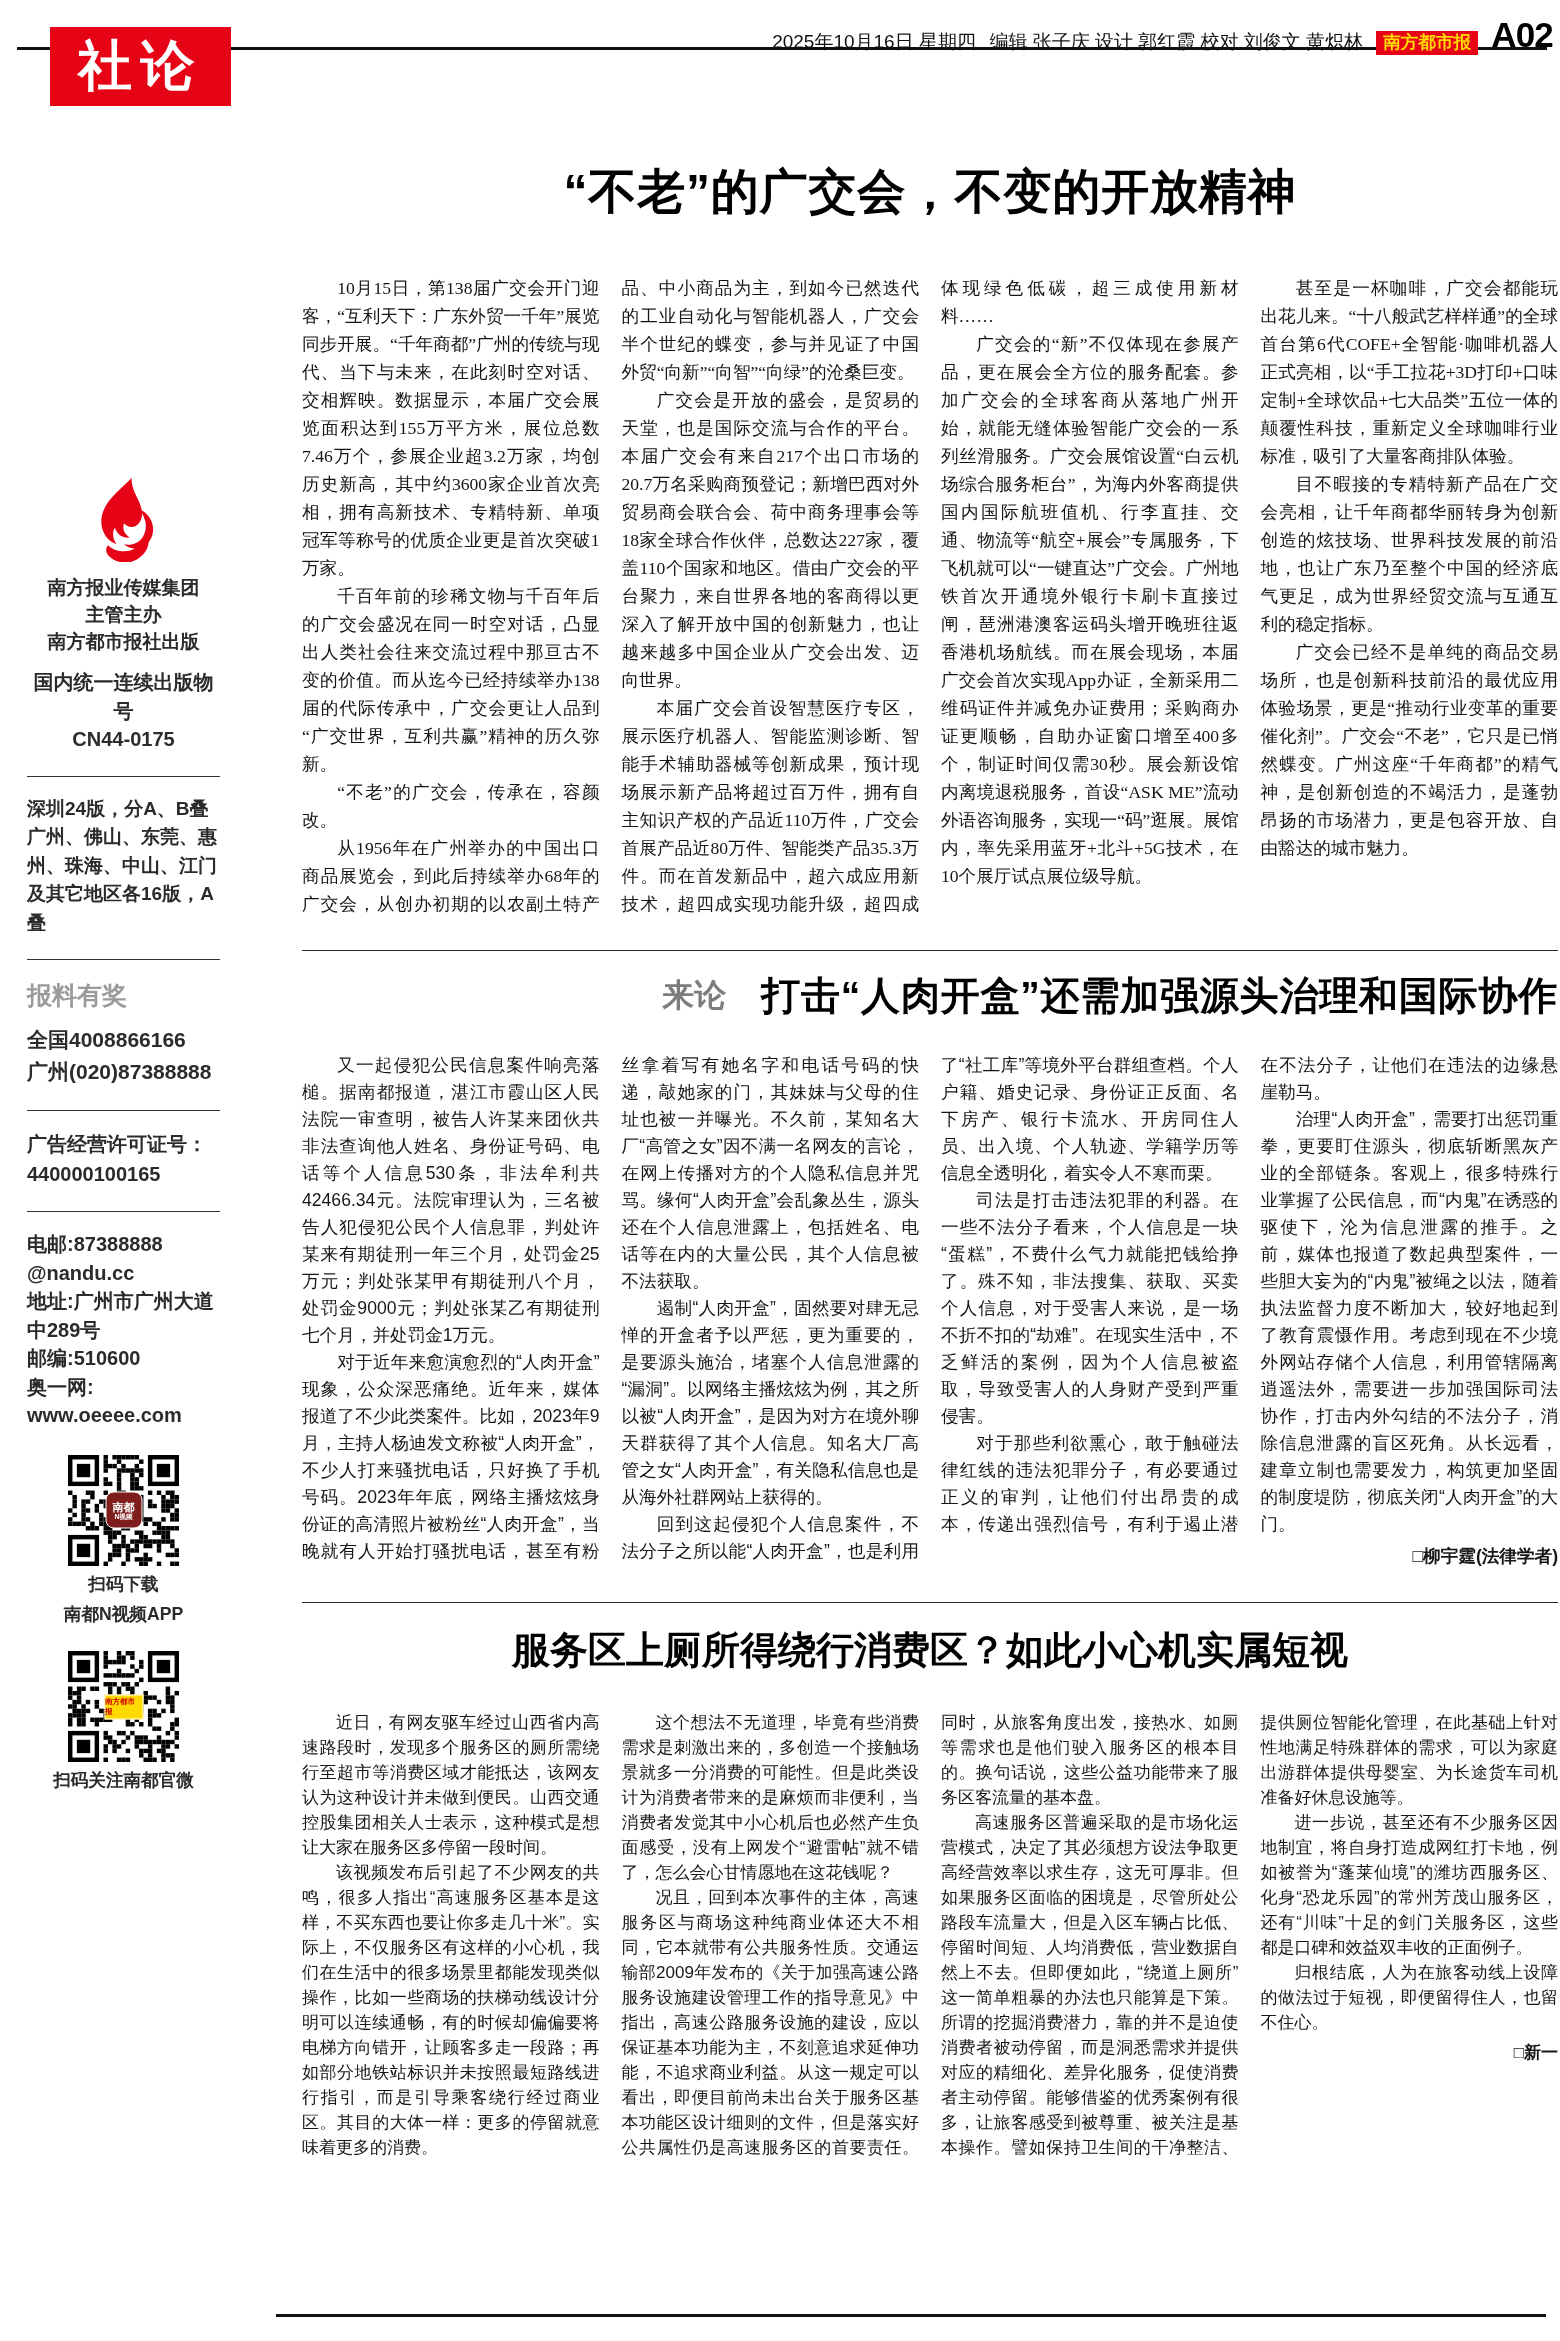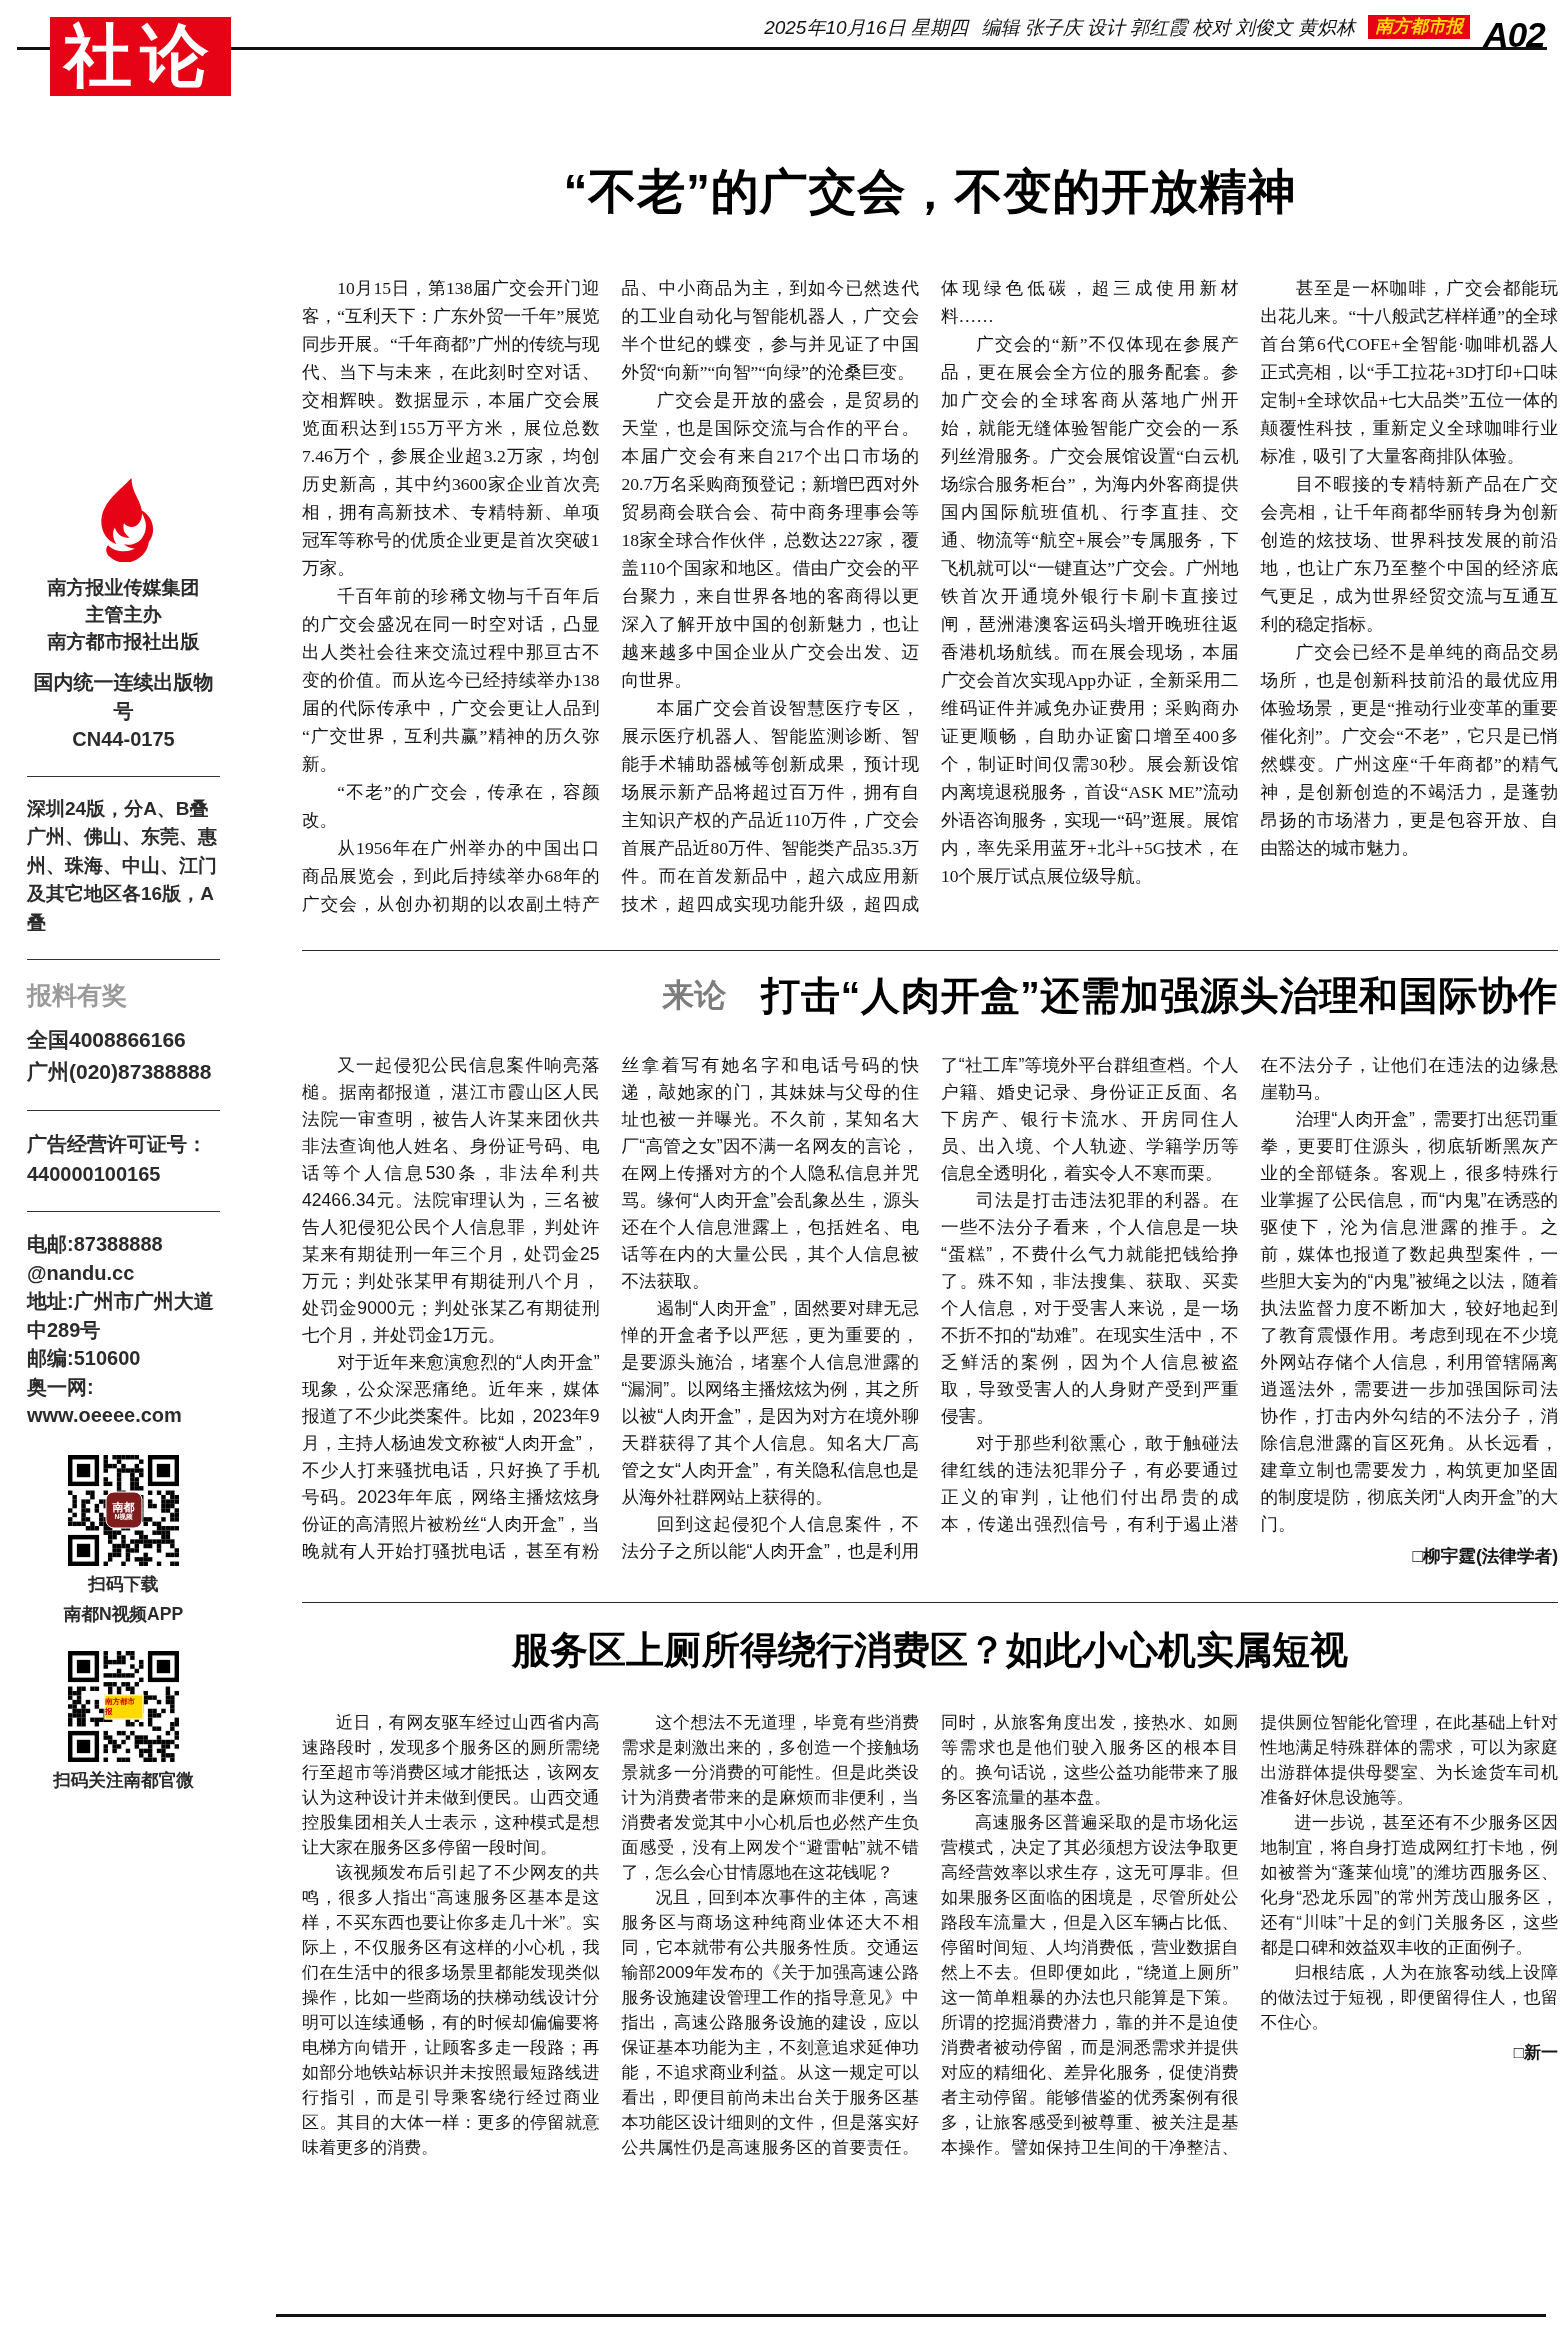--- a/index.html
+++ b/index.html
@@ -1,24 +1,24 @@
 <!DOCTYPE html>
 <html lang="zh" style="font-size:13.4px"><head>
 <meta charset="utf-8">
 <style>
   html,body{margin:0;padding:0;background:#e8e8e8;}
   *{box-sizing:border-box;}
   .page{position:relative;width:1560px;height:2342px;background:#ffffff;overflow:hidden;
         font-family:"Liberation Sans",sans-serif;color:#161616;}
   
   .header-rule{position:absolute;left:17px;right:13.4px;top:47px;height:2.5px;background:#111;}
-  .section-box{position:absolute;left:50px;top:17px;width:181px;height:79px;background:#e60315;
+  .section-box{position:absolute;left:50px;top:27px;width:181px;height:79px;background:#e60315;
         color:#fff;display:flex;align-items:center;justify-content:center;
-        font-size:68px;font-weight:900;letter-spacing:8.4px;font-family:"Liberation Serif",serif;}
-  .header-right{position:absolute;right:15px;top:15px;display:flex;align-items:flex-start;gap:13.4px;font-style:italic;}
+        font-size:54px;font-weight:900;letter-spacing:8.4px;font-family:"Liberation Serif",serif;}
+  .header-right{position:absolute;right:7px;top:15px;display:flex;align-items:flex-end;gap:13.4px;}
   .dateline,.credits{font-size:19px;color:#111;}
   .masthead-chip{background:#e60315;color:#ffd900;font-weight:700;font-size:17.6px;padding:3.4px 6.7px;line-height:1;}
   .page-no{font-size:35px;font-weight:900;letter-spacing:-0.8px;color:#000;}
   
   .sidebar{position:absolute;left:27px;top:101px;width:193px;color:#2b2b2b;}
   .flame-wrap{margin:377px auto 11.7px;width:62px;height:84px;display:block;}
   .center{text-align:center;}
   .pub-line{margin:0;font-size:19px;line-height:27px;font-weight:700;}
   .issn{margin-top:13.4px;font-size:20px;line-height:28.5px;font-weight:700;}
   .side-rule{border:none;border-top:1.7px solid #333;margin:22px 0 18.4px;}

